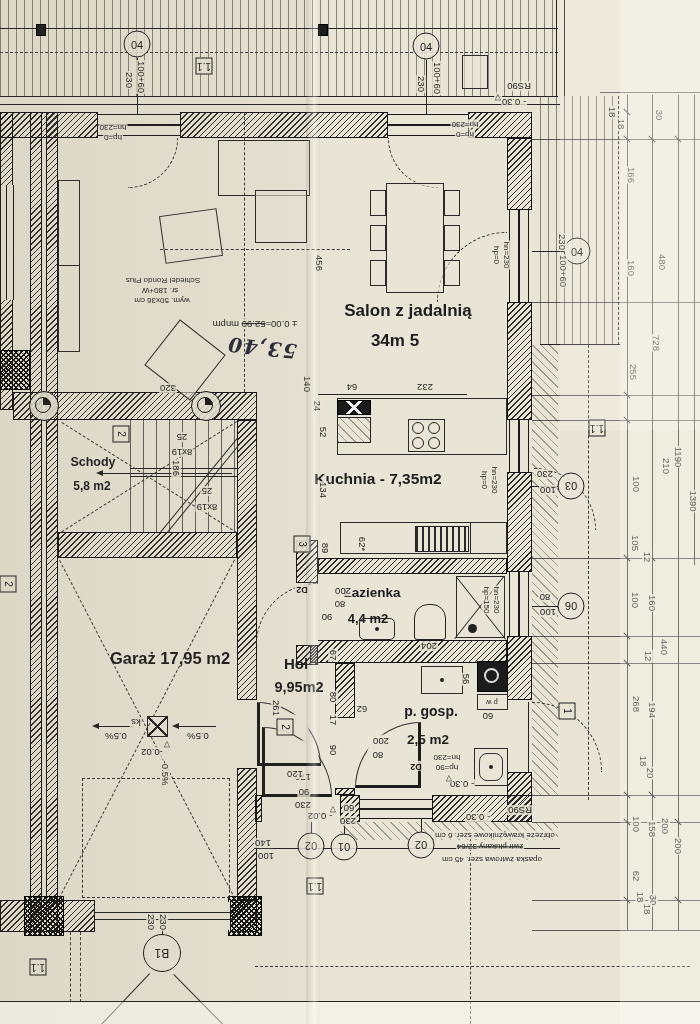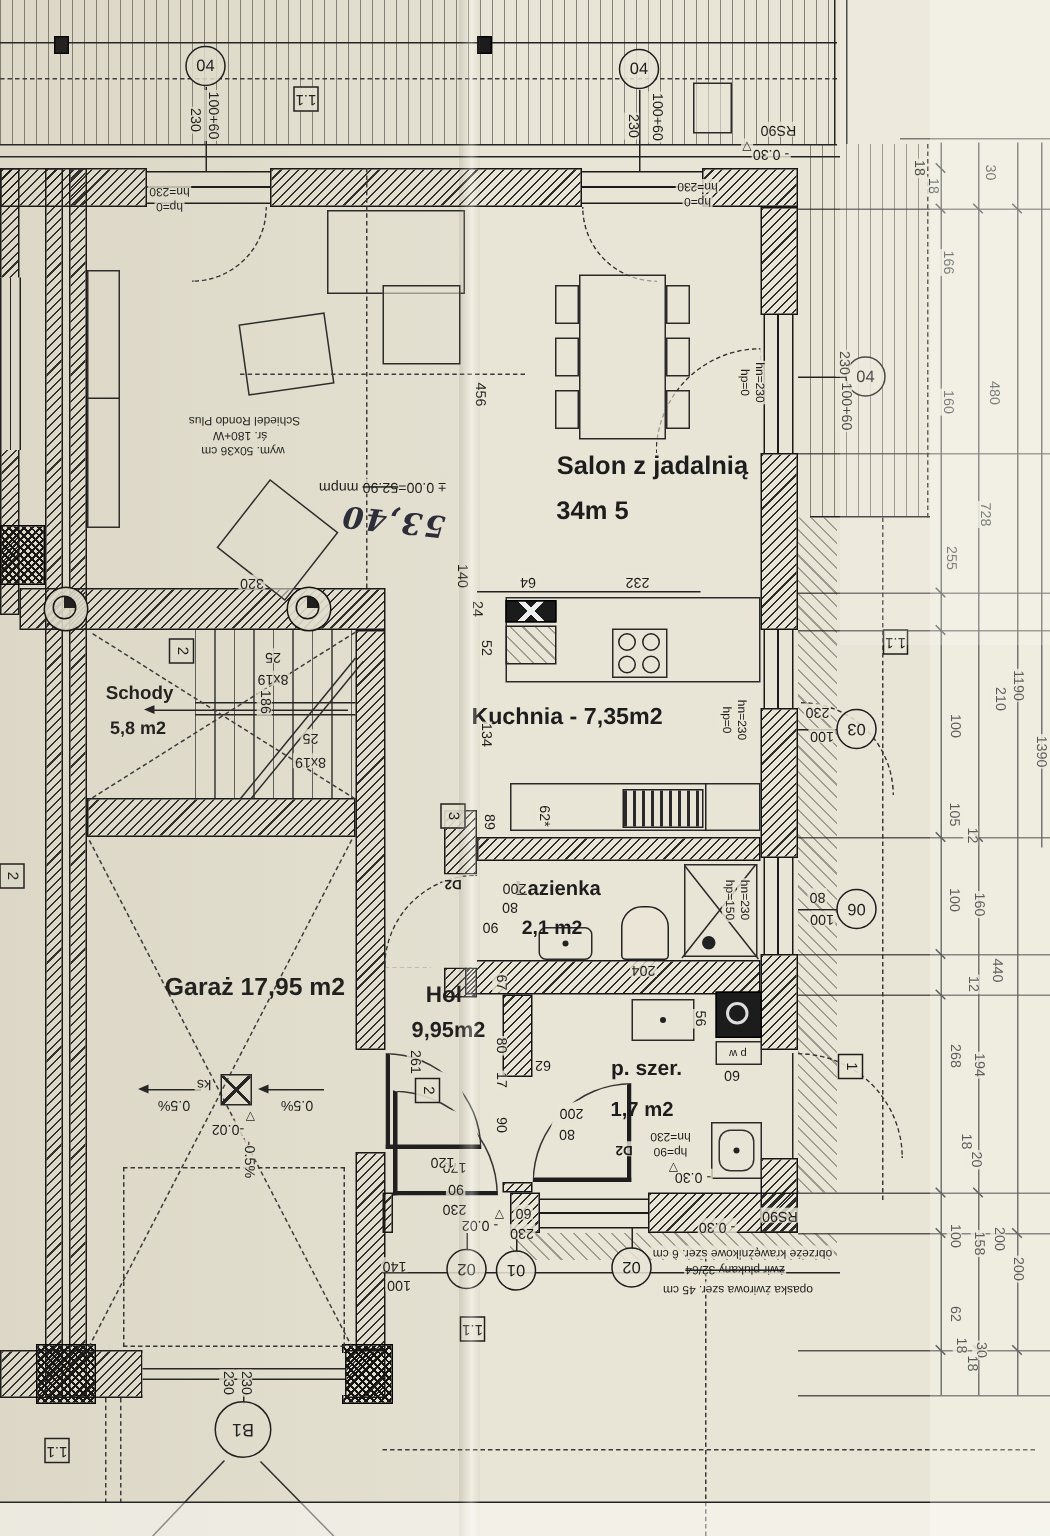--- a/index.html
+++ b/index.html
@@ -269,32 +269,32 @@
   <div class="tick" style="left:627px;top:900px"></div>
   <div class="tick" style="left:652px;top:139px"></div>
   <div class="tick" style="left:652px;top:558px"></div>
   <div class="tick" style="left:652px;top:795px"></div>
   <div class="tick" style="left:652px;top:900px"></div>
   <div class="tick" style="left:678px;top:139px"></div>
   <div class="tick" style="left:678px;top:822px"></div>
   <div class="tick" style="left:678px;top:900px"></div>
   <div class="ln" style="left:318px;top:394px;width:149px;height:1px"></div>
 
-  <span class="t b nobg" style="left:435px;top:311px;font-size:17px">Salon z jadalnią</span>
+  <span class="t b nobg" style="left:408px;top:311px;font-size:17px">Salon z jadalnią</span>
   <span class="t b nobg" style="left:395px;top:341px;font-size:17px">34m 5</span>
   <span class="t b nobg" style="left:378px;top:479px;font-size:15.5px">Kuchnia - 7,35m2</span>
   <span class="t b" style="left:93px;top:463px;font-size:12.5px">Schody</span>
   <span class="t b" style="left:92px;top:486px;font-size:12px">5,8 m2</span>
   <span class="t b nobg" style="left:170px;top:659px;font-size:16.5px">Garaż 17,95 m2</span>
   <span class="t b nobg" style="left:296px;top:664px;font-size:15px">Hol</span>
   <span class="t b nobg" style="left:299px;top:688px;font-size:14.5px">9,95m2</span>
   <span class="t b nobg" style="left:372px;top:593px;font-size:13.5px">Łazienka</span>
-  <span class="t b nobg" style="left:368px;top:619px;font-size:13px">2,1 m2</span>
-  <span class="t b nobg" style="left:431px;top:712px;font-size:14px">p. szer.</span>
-  <span class="t b nobg" style="left:428px;top:740px;font-size:13.5px">1,7 m2</span>
+  <span class="t b nobg" style="left:368px;top:619px;font-size:13px">4,4 m2</span>
+  <span class="t b nobg" style="left:431px;top:712px;font-size:14px">p. gosp.</span>
+  <span class="t b nobg" style="left:428px;top:740px;font-size:13.5px">2,5 m2</span>
 
   <span class="t r180 s8" style="left:163px;top:280px">Schiedel Rondo Plus</span>
   <span class="t r180 s8" style="left:160px;top:290px">śr. 180+W</span>
   <span class="t r180 s8" style="left:162px;top:300px">wym. 50x36 cm</span>
   <div class="t r180" style="left:255px;top:324px"><span>± 0.00=</span><span style="text-decoration:line-through">52.90</span> <span>mnpm</span></div>
   <span class="t hand" style="left:262px;top:347px;transform:translate(-50%,-50%) rotate(186deg)">53,40</span>
 
   <span class="t r180 s8" style="left:113px;top:127px">hn=230</span>
   <span class="t r180 s8" style="left:113px;top:137px">hp=0</span>
   <span class="t r180 s8" style="left:465px;top:124px">hn=230</span>

